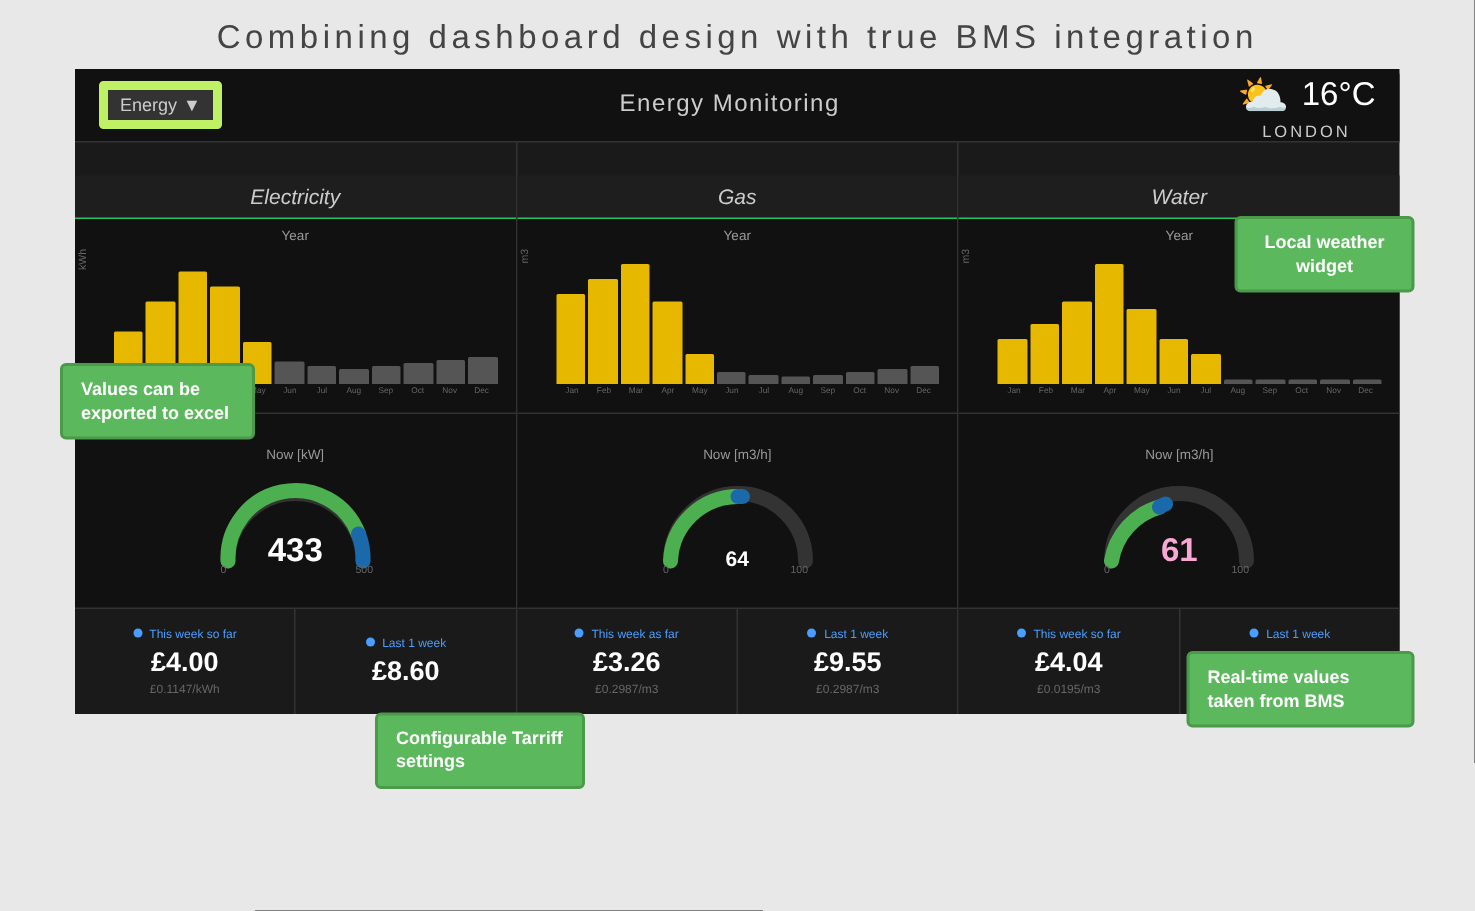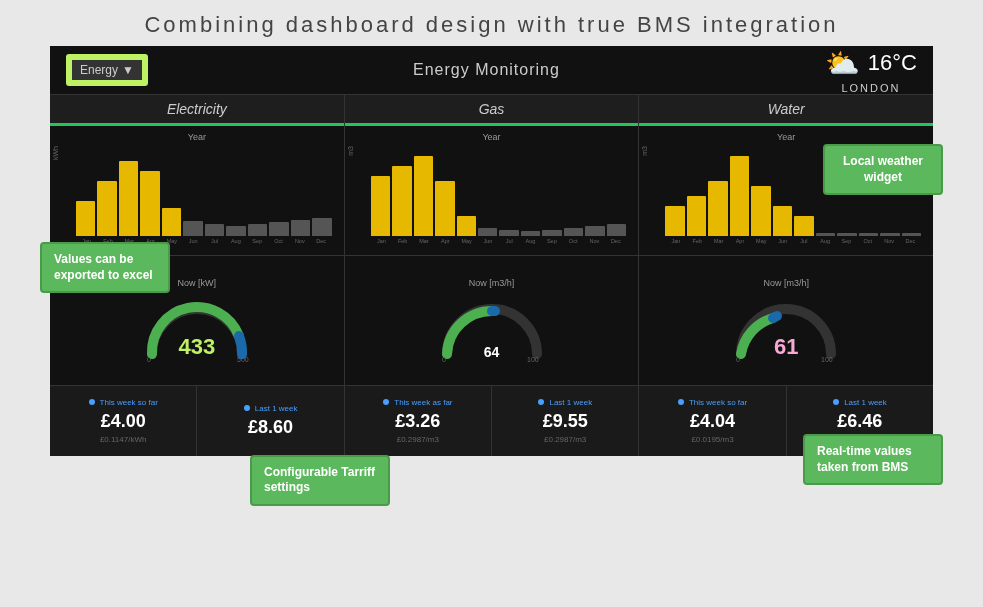--- a/index.html
+++ b/index.html
@@ -101,21 +101,22 @@
       border-right: none;
     }
 
     .section-header {
       background: #1e1e1e;
       color: #ccc;
       text-align: center;
       padding: 6px;
       font-style: italic;
       font-size: 14px;
-      border-bottom: 3px solid #22c55e;
+      border-bottom: 1px solid #22c55e;
+      margin-top: 22px;
     }
 
     
     .chart-area {
       background: #111;
       height: 130px;
       padding: 6px 8px 4px;
       position: relative;
       border-bottom: 1px solid #333;
     }
@@ -269,21 +270,21 @@
       right: -10px;
       top: 50px;
       width: 120px;
       text-align: center;
       margin-left: 20px;
     }
 
     .callout-bms {
       right: -10px;
       top: 340px;
-      width: 140px;
+      width: 152px;
     }
 
     .callout-tariff {
       left: 200px;
       bottom: -50px;
       width: 140px;
     }
 
     .sections-wrapper {
       position: relative;
@@ -389,21 +390,21 @@
 
               <path d="M 10 60 A 45 45 0 0 1 100 60" fill="none" stroke="#333" stroke-width="10" stroke-linecap="round"></path>
 
               <path d="M 10 60 A 45 45 0 0 1 97 42" fill="none" stroke="#4caf50" stroke-width="10" stroke-linecap="round"></path>
 
               <path d="M 97 42 A 45 45 0 0 1 100 60" fill="none" stroke="#1a6aab" stroke-width="10" stroke-linecap="round"></path>
 
               <text x="5" y="68" fill="#666" font-size="7">0</text>
               <text x="95" y="68" fill="#666" font-size="7">500</text>
             </svg>
-            <div style="position:absolute; bottom:4px; left:50%; transform:translateX(-50%); color:#bef264; font-size:22px; font-weight:bold;">433</div>
+            <div style="position:absolute; bottom:4px; left:50%; transform:translateX(-50%); color:#ffffff; font-size:22px; font-weight:bold;">433</div>
           </div>
         </div>
 
         <div class="stats-row">
           <div class="stat-cell">
             <div class="stat-label">
               <span class="stat-label-dot"></span>
               <span>This week so far</span>
             </div>
             <div class="stat-value">£4.00</div>

